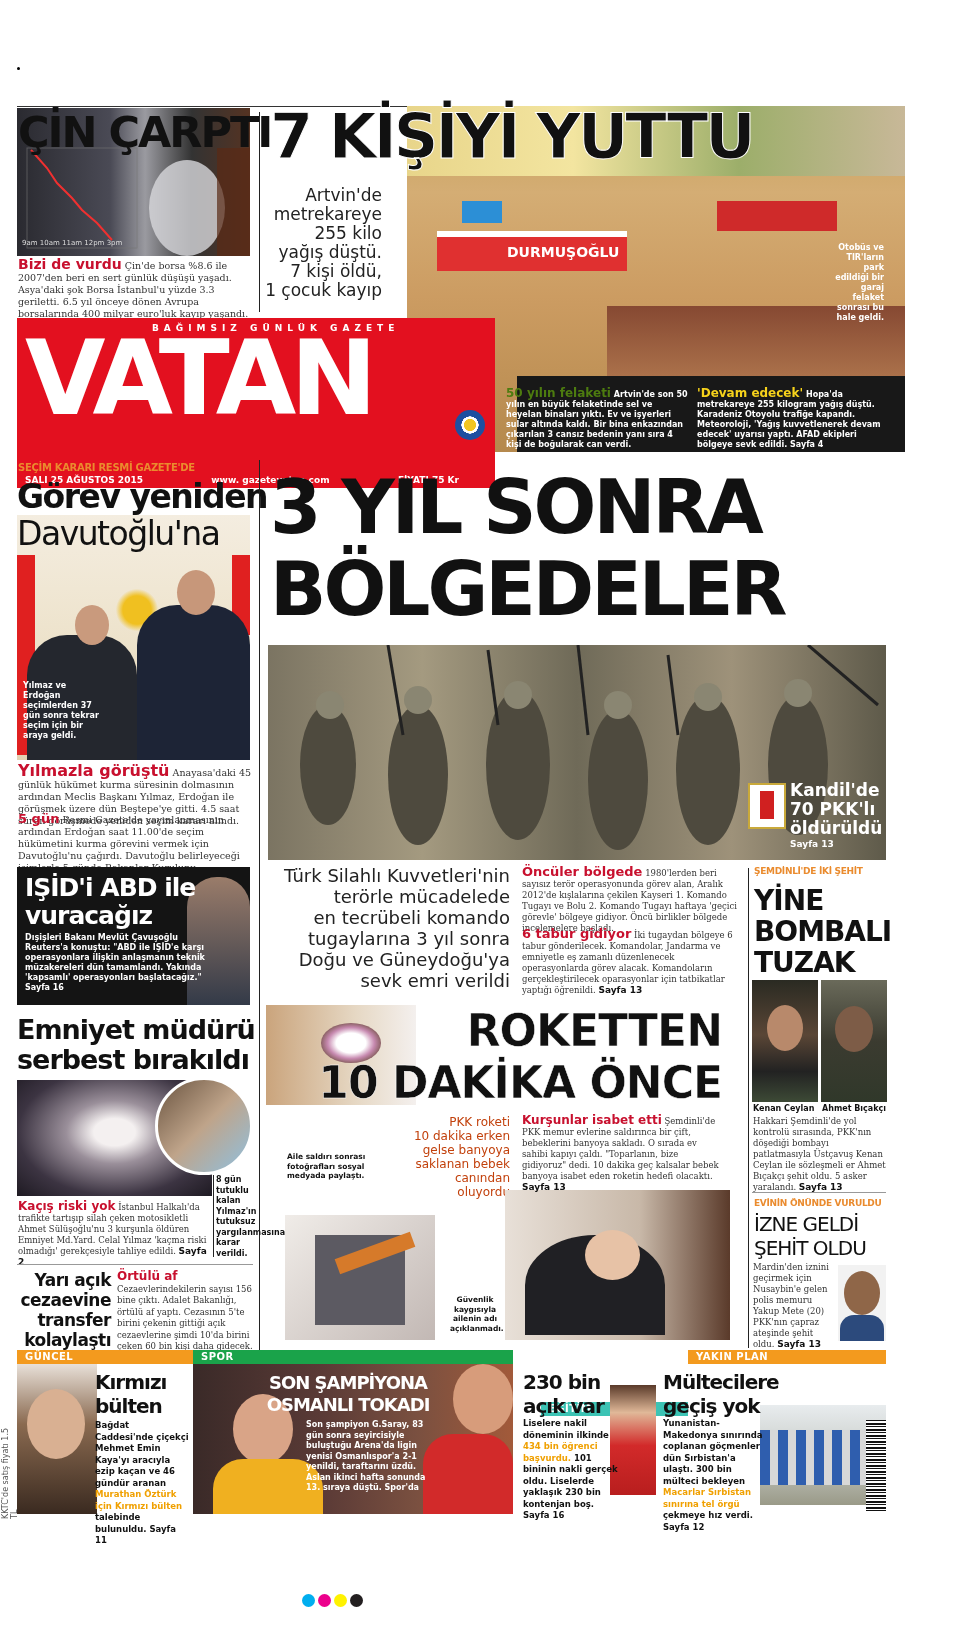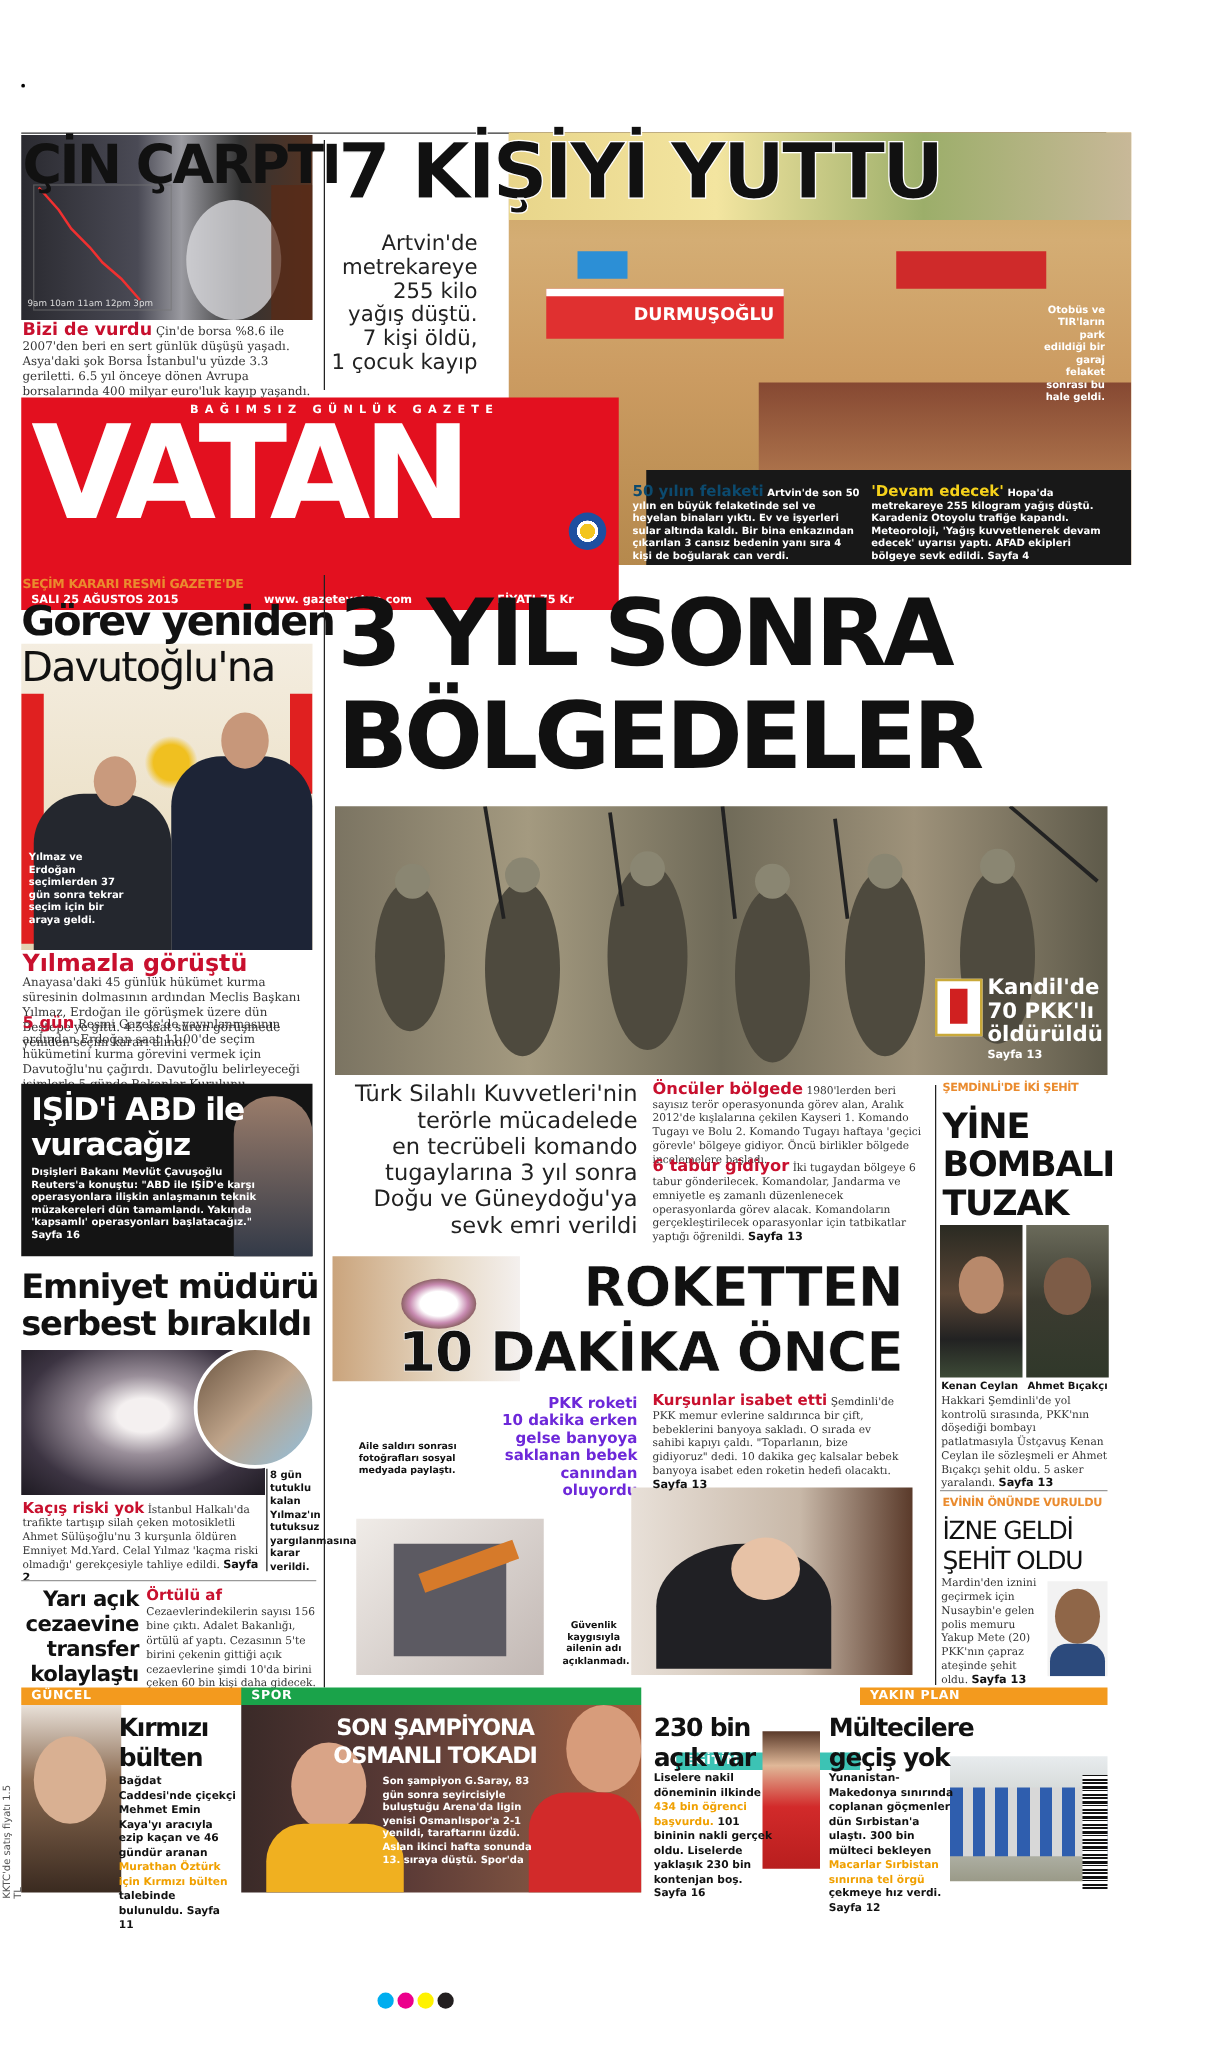--- a/index.html
+++ b/index.html
@@ -64,21 +64,21 @@
   <div style="position:absolute;left:8px;top:8px;font-family:'DejaVu Sans',sans-serif;font-weight:bold;font-size:104px;line-height:104px;color:#fff;letter-spacing:-6px">VATAN</div>
   <div style="position:absolute;left:438px;top:92px;width:30px;height:30px;border-radius:50%;background:radial-gradient(circle,#f3c520 0 28%,#fff 29% 40%,#1e4fa0 41% 100%)"></div>
   <div style="position:absolute;left:0;bottom:0;width:478px;height:16px;display:flex;justify-content:space-between;padding:0 36px 0 8px;align-items:center">
     <span class="sans" style="font-size:9px;font-weight:bold;color:#fff">SALI 25 AĞUSTOS 2015</span>
     <span class="sans" style="font-size:9px;font-weight:bold;color:#fff">www. gazetevatan.com</span>
     <span class="sans" style="font-size:9px;font-weight:bold;color:#fff">FİYATI 75 Kr</span>
   </div>
 </div>
 
 <div class="abs sans" style="left:506px;top:388px;width:182px;font-size:8px;line-height:10px;color:#fff;font-weight:bold">
-  <span style="color:#0c4a6e;font-size:12px">50 yılın felaketi</span>
+  <span style="color:#4d7c0f;font-size:12px">50 yılın felaketi</span>
   <span>Artvin'de son 50 yılın en büyük felaketinde sel ve heyelan binaları yıktı. Ev ve işyerleri sular altında kaldı. Bir bina enkazından çıkarılan 3 cansız bedenin yanı sıra 4 kişi de boğularak can verdi.</span>
 </div>
 <div class="abs sans" style="left:697px;top:388px;width:186px;font-size:8px;line-height:10px;color:#fff;font-weight:bold">
   <span style="color:#f6d21b;font-size:12px">'Devam edecek'</span>
   <span>Hopa'da metrekareye 255 kilogram yağış düştü. Karadeniz Otoyolu trafiğe kapandı. Meteoroloji, 'Yağış kuvvetlenerek devam edecek' uyarısı yaptı. AFAD ekipleri bölgeye sevk edildi.</span>
   <span>Sayfa 4</span>
 </div>
 
 <div class="abs kicker" style="left:18px;top:462px;color:#ea8b2e">SEÇİM KARARI RESMİ GAZETE'DE</div>
 <div class="photo" style="left:17px;top:515px;width:233px;height:245px;background:linear-gradient(180deg,#f4ede0 0%,#ece1c8 60%,#e2d2b2 100%)">
@@ -89,21 +89,21 @@
   <div style="position:absolute;left:120px;top:90px;width:113px;height:155px;background:#1d2436;border-radius:40px 40px 0 0"></div>
   <div style="position:absolute;left:58px;top:90px;width:34px;height:40px;background:#c99a7d;border-radius:50%"></div>
   <div style="position:absolute;left:160px;top:55px;width:38px;height:45px;background:#c7977a;border-radius:50%"></div>
 </div>
 <div class="abs hl" style="left:17px;top:478px;font-size:33px;font-weight:normal;letter-spacing:-1.5px;color:#111;line-height:37px">
   <div style="font-weight:bold">Görev yeniden</div>
   <div>Davutoğlu'na</div>
 </div>
 <div class="abs sans" style="left:23px;top:681px;width:80px;font-size:8px;line-height:10px;font-weight:bold;color:#fff">Yılmaz ve Erdoğan seçimlerden 37 gün sonra tekrar seçim için bir araya geldi.</div>
 <div class="abs body" style="left:18px;top:765px;width:236px">
-  <span class="lead" style="font-size:19px">Yılmazla görüştü</span>
+  <span class="lead" style="font-size:16px">Yılmazla görüştü</span>
   <span>Anayasa'daki 45 günlük hükümet kurma süresinin dolmasının ardından Meclis Başkanı Yılmaz, Erdoğan ile görüşmek üzere dün Beştepe'ye gitti. 4.5 saat süren görüşmede yeniden seçim kararı alındı.</span>
 </div>
 <div class="abs body" style="left:18px;top:813px;width:236px">
   <span class="lead" style="font-size:13px">5 gün</span>
   <span>Resmi Gazete'de yayınlanmasının ardından Erdoğan saat 11.00'de seçim hükümetini kurma görevini vermek için Davutoğlu'nu çağırdı. Davutoğlu belirleyeceği isimlerle 5 günde Bakanlar Kurulunu oluşturacak.</span>
   <span class="ref">Sayfa 16</span>
 </div>
 
 <div class="abs" style="left:17px;top:867px;width:233px;height:138px;background:#141414">
   <div style="position:absolute;left:170px;top:10px;width:63px;height:128px;background:linear-gradient(180deg,#9a7c6a,#333a48);border-radius:30px 30px 0 0"></div>
@@ -237,21 +237,21 @@
   <span class="ref">11</span>
 </div>
 
 <div class="photo" style="left:266px;top:1005px;width:150px;height:100px;background:linear-gradient(90deg,#caa47c,#e6d8c4 60%,#f4f0ee)">
   <div style="position:absolute;left:55px;top:18px;width:60px;height:40px;border-radius:50%;background:radial-gradient(ellipse,#fff 0 35%,#c78ab0 55%,#6a4a3a 80%)"></div>
 </div>
 <div class="abs hl" style="left:290px;top:1005px;font-size:44px;line-height:52px;color:#111;text-align:right;width:432px;-webkit-text-stroke:0.5px #fff">
   <div>ROKETTEN</div>
   <div>10 DAKİKA ÖNCE</div>
 </div>
-<div class="abs sans" style="left:400px;top:1115px;width:110px;text-align:right;font-size:12px;line-height:14px;font-weight:bold;color:#6d28d9">
+<div class="abs sans" style="left:400px;top:1115px;width:110px;text-align:right;font-size:12px;line-height:14px;font-weight:normal;color:#c2410c">
   <div>PKK roketi</div>
   <div>10 dakika erken</div>
   <div>gelse banyoya</div>
   <div>saklanan bebek</div>
   <div>canından oluyordu</div>
 </div>
 <div class="abs sans" style="left:287px;top:1152px;width:100px;font-size:7.5px;line-height:9.5px;font-weight:bold;color:#111">Aile saldırı sonrası fotoğrafları sosyal medyada paylaştı.</div>
 <div class="photo" style="left:285px;top:1215px;width:150px;height:125px;background:linear-gradient(135deg,#f0ece8,#c2b8b4)">
   <div style="position:absolute;left:30px;top:20px;width:90px;height:90px;background:#5c5a62"></div>
   <div style="position:absolute;left:50px;top:30px;width:80px;height:16px;background:#d67a2a;transform:rotate(-20deg)"></div>

